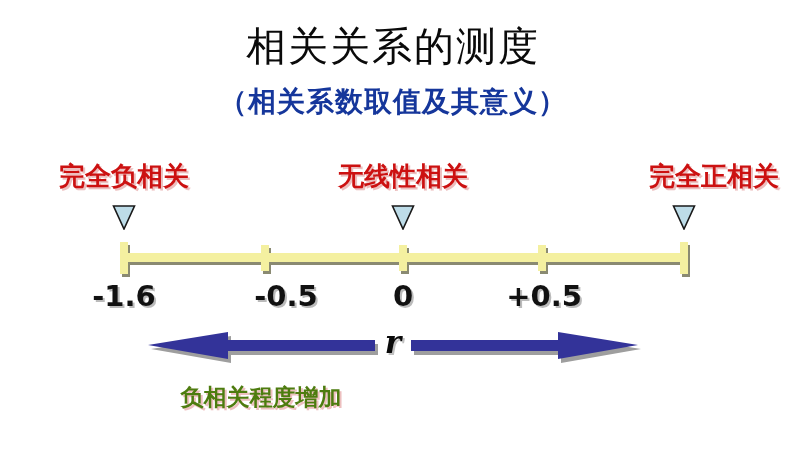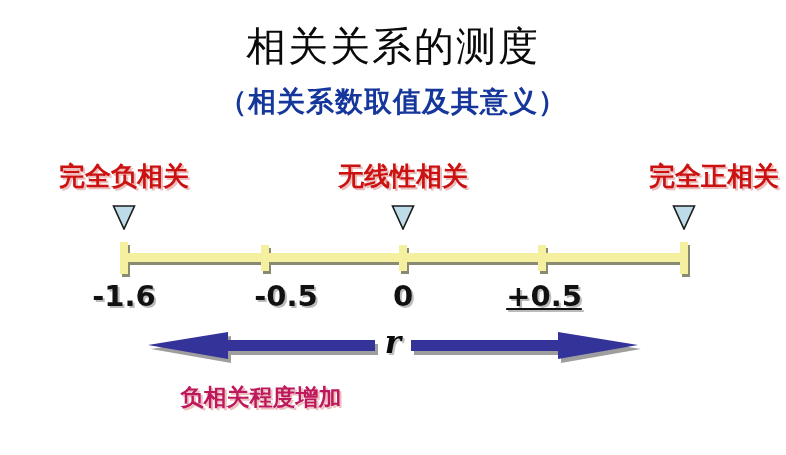--- a/index.html
+++ b/index.html
@@ -158,21 +158,21 @@
   }
 
   
   .bottom-label {
     position: absolute;
     top: 383px;
     font-family: "DejaVu Sans", "Liberation Sans", sans-serif;
     font-size: 23px;
     line-height: 28px;
     font-weight: bold;
-    color: #be185d;
+    color: #4d7c0f;
     white-space: nowrap;
     transform: translateX(-50%);
     text-shadow: 2px 2px 0 rgba(232,175,175,0.8);
   }
 </style>
 </head>
 <body>
 
 <div id="slide">
 
@@ -213,21 +213,21 @@
     <div class="tick end" style="left:124px;"></div>
     <div class="tick mid" style="left:265px;"></div>
     <div class="tick mid" style="left:403px;"></div>
     <div class="tick mid" style="left:542px;"></div>
     <div class="tick end" style="left:684px;"></div>
   </div>
 
   <div class="tick-label" style="left:124px;">-1.6</div>
   <div class="tick-label" style="left:265px;margin-left:21px;">-0.5</div>
   <div class="tick-label" style="left:403px;">0</div>
-  <div class="tick-label" style="left:544px;text-decoration:underline;">+0.5</div>
+  <div class="tick-label" style="left:544px;">+0.5</div>
 
   <div class="arrows">
     <svg width="786" height="46" viewBox="0 0 786 46" xmlns="http://www.w3.org/2000/svg">
 
       <g transform="translate(3,4)">
         <polygon points="148,19 228,6 228,14 375,14 375,25 228,25 228,33" fill="#9E9E9E"></polygon>
       </g>
 
       <g>
         <polygon points="148,19 228,6 228,14 375,14 375,25 228,25 228,33" fill="#333399"></polygon>

